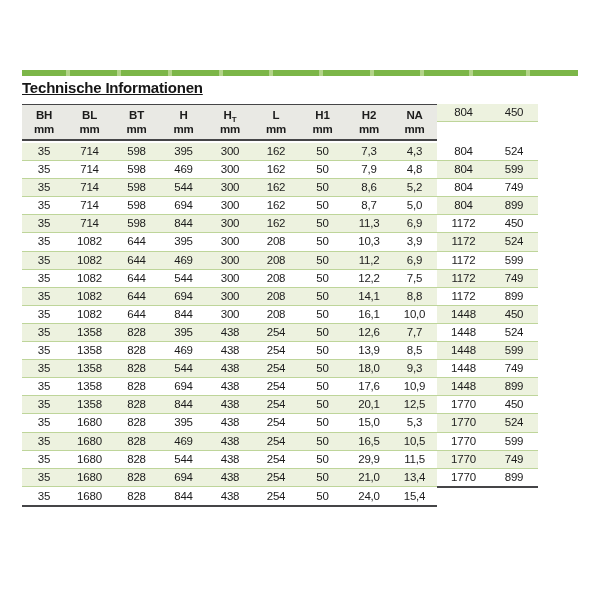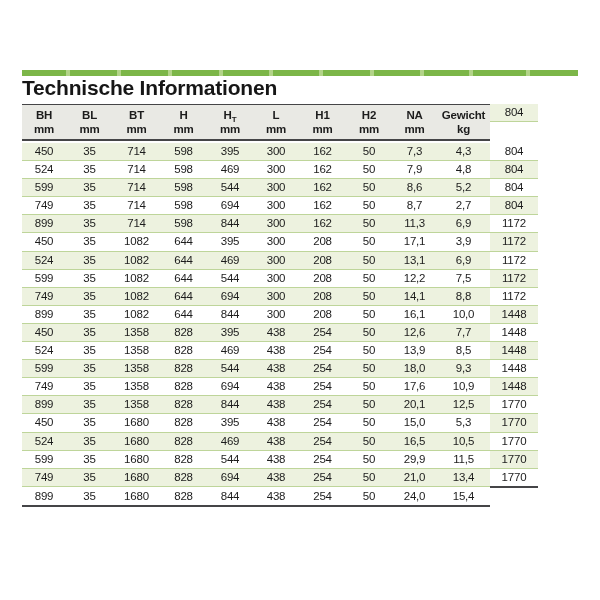--- a/index.html
+++ b/index.html
@@ -30,25 +30,26 @@
     height: 6px;
     background: var(--bar-gap, #b3d489);
   }
   .accent-bar .seg {
     background: var(--accent-green, #7cb648);
     height: 6px;
   }
   
   .title {
     margin: 4px 0 8px 0;
-    font-size: 21px;
+    font-size: 15px;
     line-height: 16px;
     font-weight: 700;
     letter-spacing: -0.2px;
     color: #161616;
+    text-decoration: underline;
   }
   
   .table-grid {
     display: grid;
     grid-template-columns: 44px 47px 47px 47px 46px 46px 47px 46px 45px 53px 48px;
     column-gap: 0;
   }
   .header-cell {
     background: var(--header-bg, #e9e9e4);
     border-top: 1px solid var(--border-dark, #454547);
@@ -132,24 +133,20 @@
           <div>mm</div>
         </div>
         <div class="header-cell">
           <div>H2</div>
           <div>mm</div>
         </div>
         <div class="header-cell">
           <div>NA</div>
           <div>mm</div>
         </div>
-        <div class="header-cell">
-          <div>Gewicht</div>
-          <div>kg</div>
-        </div>
         <div class="data-cell tint">804</div>
         <div class="data-cell tint">450</div>
         <div class="data-cell tint">35</div>
         <div class="data-cell tint">714</div>
         <div class="data-cell tint">598</div>
         <div class="data-cell tint">395</div>
         <div class="data-cell tint">300</div>
         <div class="data-cell tint">162</div>
         <div class="data-cell tint">50</div>
         <div class="data-cell tint">7,3</div>
@@ -179,53 +176,53 @@
         <div class="data-cell">804</div>
         <div class="data-cell">749</div>
         <div class="data-cell">35</div>
         <div class="data-cell">714</div>
         <div class="data-cell">598</div>
         <div class="data-cell">694</div>
         <div class="data-cell">300</div>
         <div class="data-cell">162</div>
         <div class="data-cell">50</div>
         <div class="data-cell">8,7</div>
-        <div class="data-cell">2,7</div>
+        <div class="data-cell">5,0</div>
         <div class="data-cell tint">804</div>
         <div class="data-cell tint">899</div>
         <div class="data-cell tint">35</div>
         <div class="data-cell tint">714</div>
         <div class="data-cell tint">598</div>
         <div class="data-cell tint">844</div>
         <div class="data-cell tint">300</div>
         <div class="data-cell tint">162</div>
         <div class="data-cell tint">50</div>
         <div class="data-cell tint">11,3</div>
         <div class="data-cell tint">6,9</div>
         <div class="data-cell">1172</div>
         <div class="data-cell">450</div>
         <div class="data-cell">35</div>
         <div class="data-cell">1082</div>
         <div class="data-cell">644</div>
         <div class="data-cell">395</div>
         <div class="data-cell">300</div>
         <div class="data-cell">208</div>
         <div class="data-cell">50</div>
-        <div class="data-cell">17,1</div>
+        <div class="data-cell">10,3</div>
         <div class="data-cell">3,9</div>
         <div class="data-cell tint">1172</div>
         <div class="data-cell tint">524</div>
         <div class="data-cell tint">35</div>
         <div class="data-cell tint">1082</div>
         <div class="data-cell tint">644</div>
         <div class="data-cell tint">469</div>
         <div class="data-cell tint">300</div>
         <div class="data-cell tint">208</div>
         <div class="data-cell tint">50</div>
-        <div class="data-cell tint">13,1</div>
+        <div class="data-cell tint">11,2</div>
         <div class="data-cell tint">6,9</div>
         <div class="data-cell">1172</div>
         <div class="data-cell">599</div>
         <div class="data-cell">35</div>
         <div class="data-cell">1082</div>
         <div class="data-cell">644</div>
         <div class="data-cell">544</div>
         <div class="data-cell">300</div>
         <div class="data-cell">208</div>
         <div class="data-cell">50</div>

